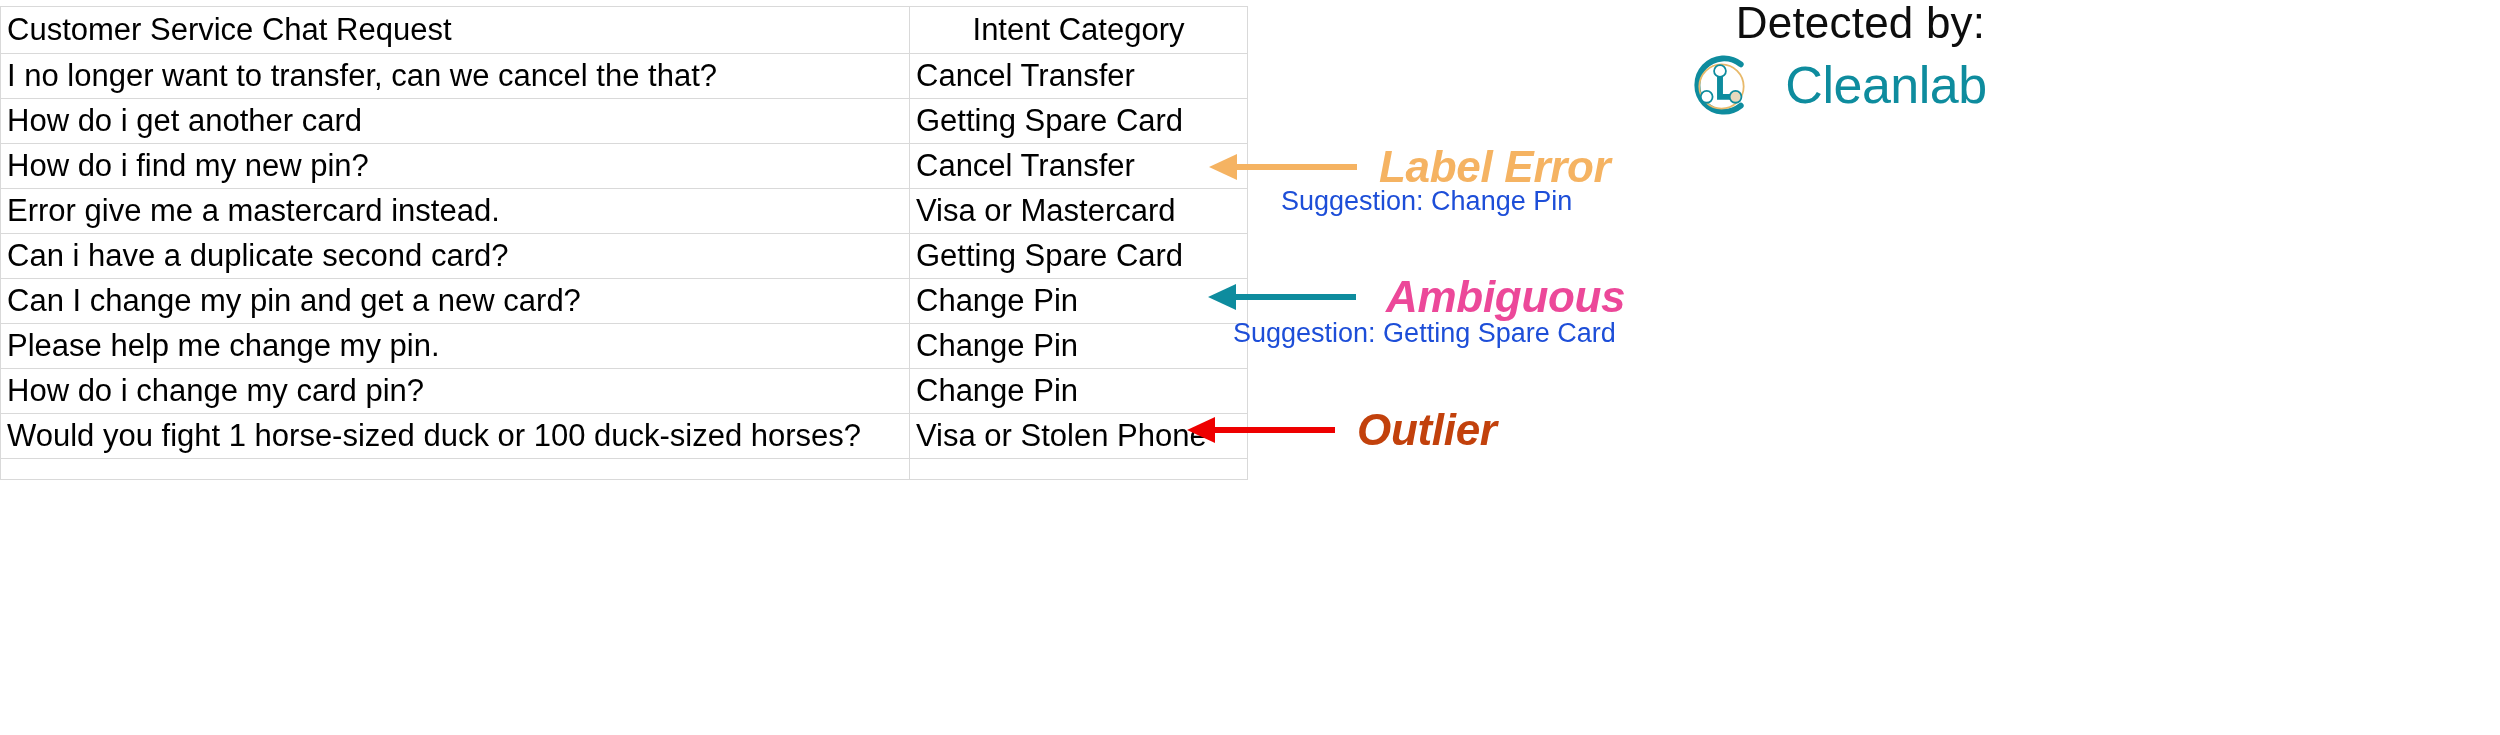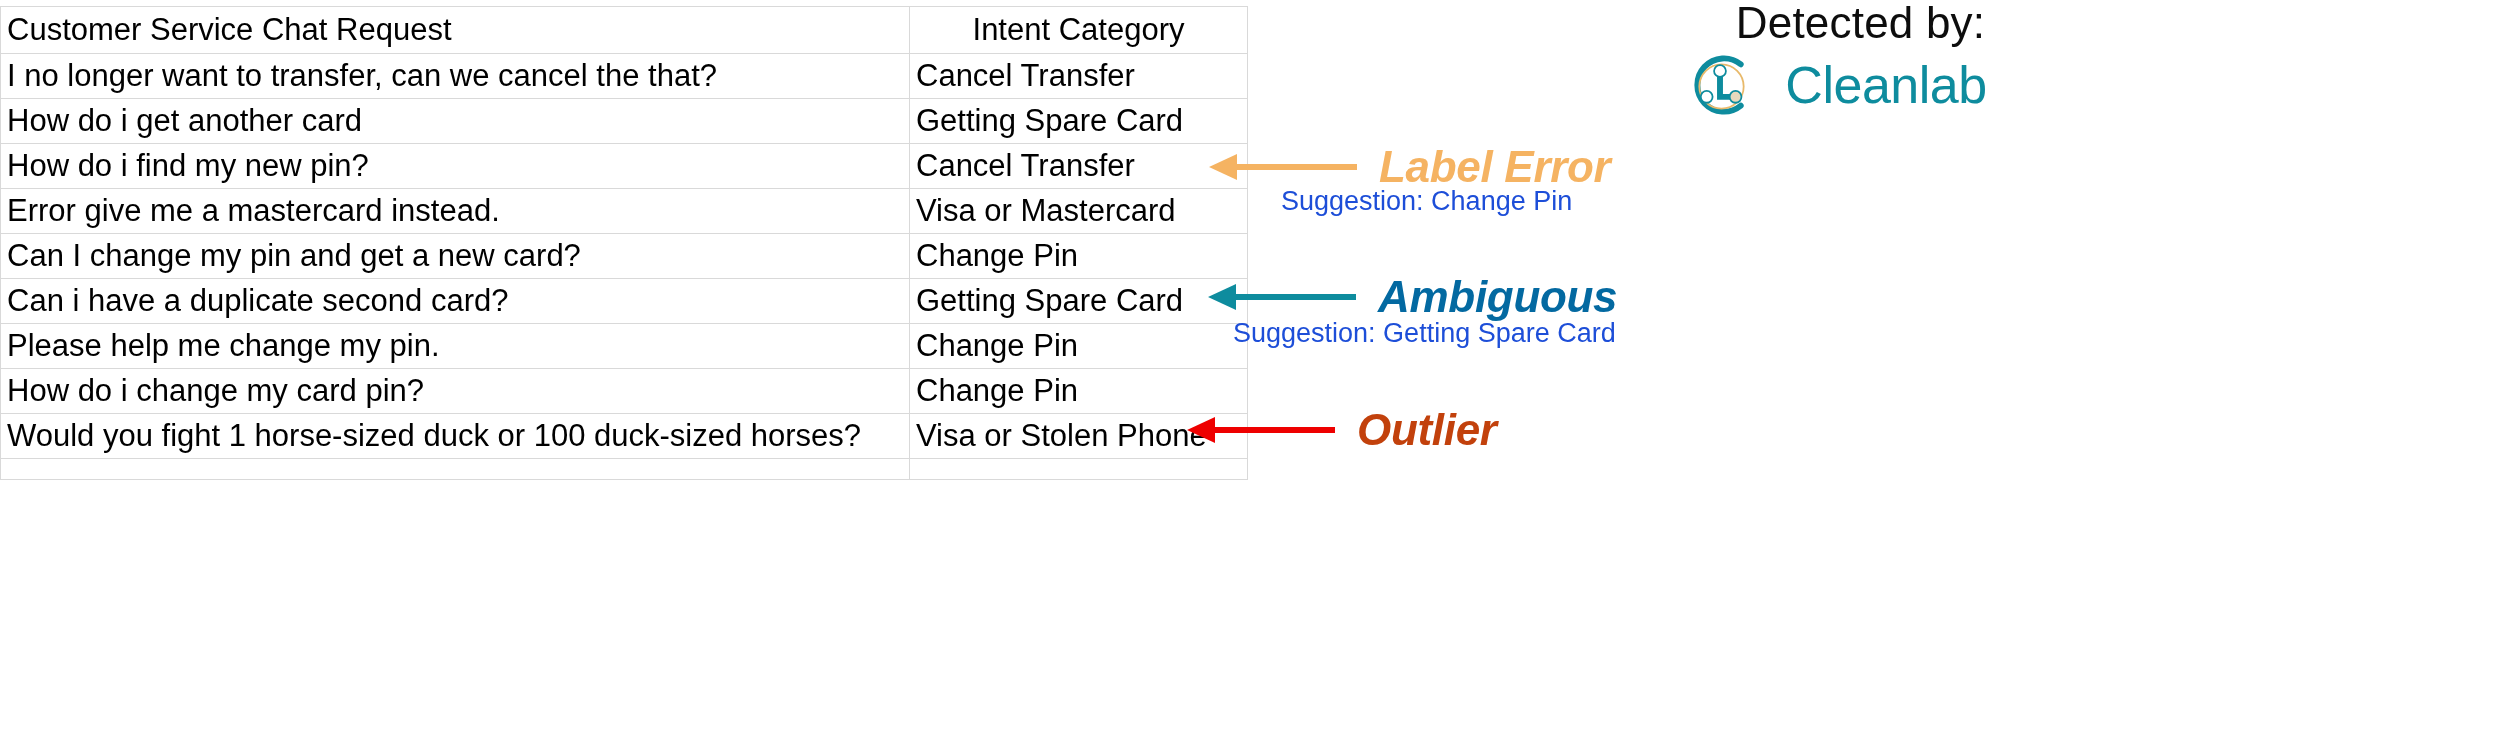--- a/index.html
+++ b/index.html
@@ -112,21 +112,21 @@
     font-size: 27px;
     color: #1d4ed8;
     white-space: nowrap;
   }
 
   #annot-label-error { left: -16px; top: 142px; }
   #annot-label-error .annot-label { color: #f5b362; margin-left: 14px; }
   #suggestion-label-error { left: 60px; top: 186px; }
 
   #annot-ambiguous { left: -17px; top: 272px; }
-  #annot-ambiguous .annot-label { color: #0369a1; margin-left: 14px; }
+  #annot-ambiguous .annot-label { color: #ec4899; margin-left: 22px; }
   #suggestion-ambiguous { left: 12px; top: 318px; }
 
   #annot-outlier { left: -38px; top: 405px; }
   #annot-outlier .annot-label { color: #c2410c; margin-left: 14px; }
 </style>
 </head>
 <body>
 
 <div id="table-wrap">
   <table class="data-table">
@@ -147,26 +147,26 @@
       </tr>
       <tr>
         <td class="col-request">How do i find my new pin?</td>
         <td class="col-intent">Cancel Transfer</td>
       </tr>
       <tr>
         <td class="col-request">Error give me a mastercard instead.</td>
         <td class="col-intent">Visa or Mastercard</td>
       </tr>
       <tr>
+        <td class="col-request">Can i have a duplicate second card?</td>
+        <td class="col-intent">Getting Spare Card</td>
+      </tr>
+      <tr>
         <td class="col-request">Can I change my pin and get a new card?</td>
         <td class="col-intent">Change Pin</td>
-      </tr>
-      <tr>
-        <td class="col-request">Can i have a duplicate second card?</td>
-        <td class="col-intent">Getting Spare Card</td>
       </tr>
       <tr>
         <td class="col-request">Please help me change my pin.</td>
         <td class="col-intent">Change Pin</td>
       </tr>
       <tr>
         <td class="col-request">How do i change my card pin?</td>
         <td class="col-intent">Change Pin</td>
       </tr>
       <tr>

